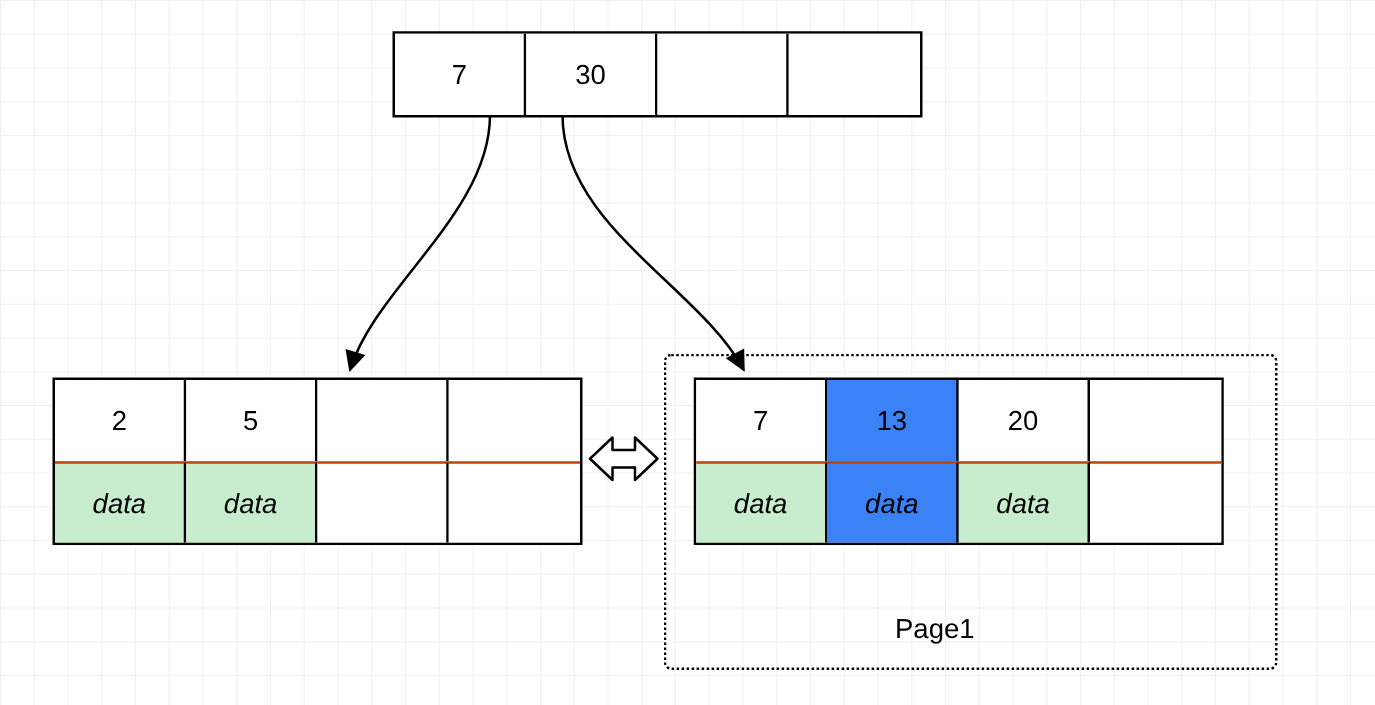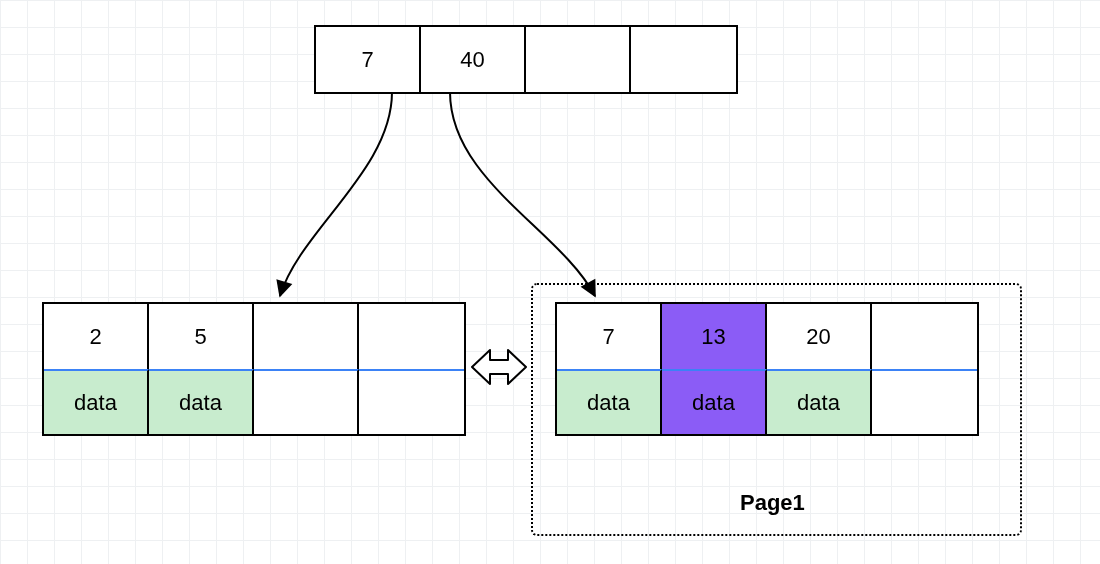--- a/index.html
+++ b/index.html
@@ -27,23 +27,23 @@
     .cell {
       width: 105px;
       height: 65px;
       display: flex;
       align-items: center;
       justify-content: center;
       border-right: 2px solid #000;
       background: #fff;
     }
     .cell:last-child { border-right: none; }
-    .row + .row .cell { border-top: 2px solid #3b82f6; }
+    .row + .row .cell { border-top: 2px solid #c2410c; font-style: italic; }
     .green { background: #c8ecce; }
-    .red   { background: #8b5cf6; }
+    .red   { background: #3b82f6; }
     .page-box {
       position: absolute;
       border: 2px dotted #000;
       border-radius: 6px;
     }
     .page-label {
       position: absolute;
       font-size: 22px;
     }
     svg.overlay {
@@ -52,21 +52,21 @@
       width: 1100px; height: 564px;
       pointer-events: none;
     }
   </style>
 </head>
 <body>
 
 <div class="node" style="left:314px; top:25px; width:424px;">
   <div class="row">
     <div class="cell">7</div>
-    <div class="cell">40</div>
+    <div class="cell">30</div>
     <div class="cell"></div>
     <div class="cell"></div>
   </div>
 </div>
 
 <div class="node" style="left:42px; top:302px; width:424px;">
   <div class="row">
     <div class="cell">2</div>
     <div class="cell">5</div>
     <div class="cell"></div>
@@ -74,21 +74,21 @@
   </div>
   <div class="row">
     <div class="cell green">data</div>
     <div class="cell green">data</div>
     <div class="cell"></div>
     <div class="cell"></div>
   </div>
 </div>
 
 <div class="page-box" style="left:531px; top:283px; width:491px; height:253px;"></div>
-<div class="page-label" style="left:740px; top:490px;font-weight:bold;">Page1</div>
+<div class="page-label" style="left:716px; top:490px;">Page1</div>
 
 <div class="node" style="left:555px; top:302px; width:424px;">
   <div class="row">
     <div class="cell">7</div>
     <div class="cell red">13</div>
     <div class="cell">20</div>
     <div class="cell"></div>
   </div>
   <div class="row">
     <div class="cell green">data</div>

